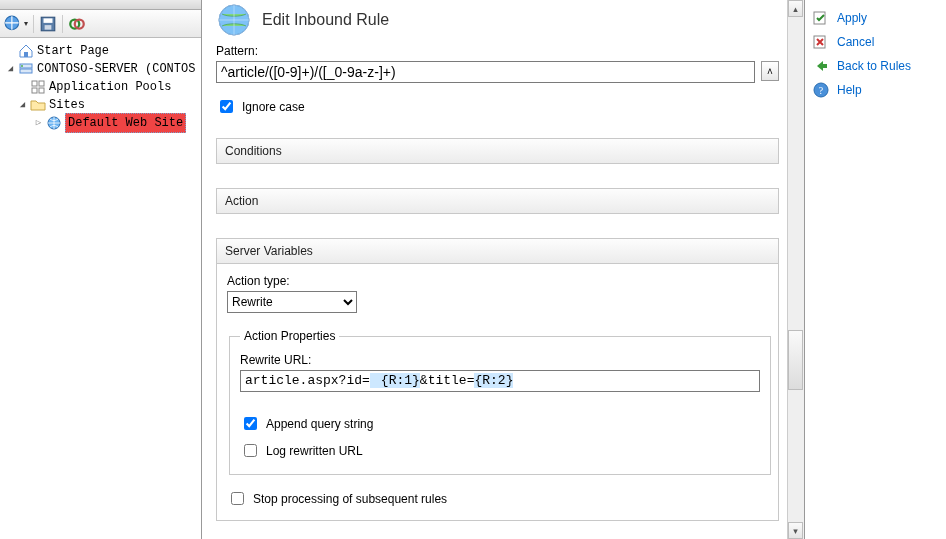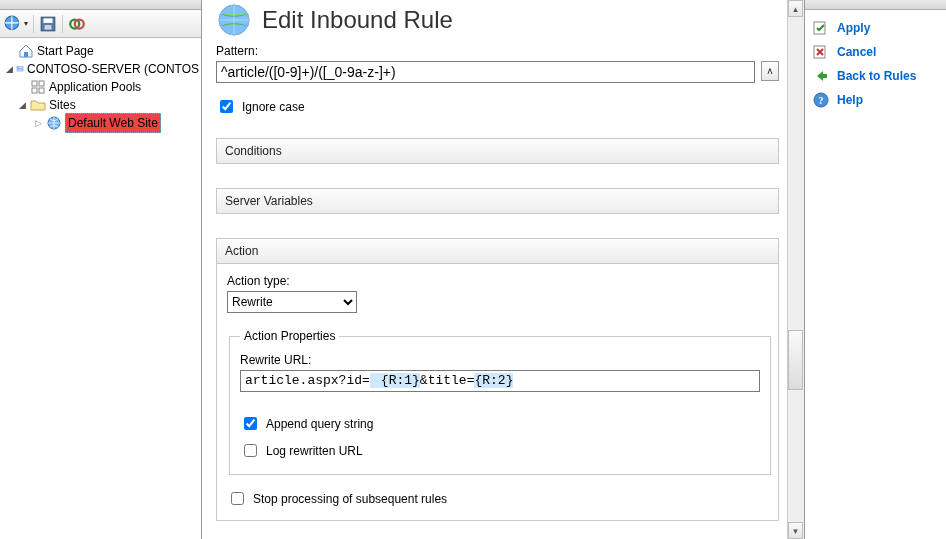--- a/index.html
+++ b/index.html
@@ -43,20 +43,21 @@
     align-items: center;
     padding: 0 4px;
     gap:2px;
   }
   .toolbar .tb-btn { width:18px; height:18px; display:flex;align-items:center;justify-content:center; }
   .toolbar .sep { width:1px;height:18px;background:#ccc;margin:0 3px;}
   .tree {
     padding: 4px 0 0 4px;
     font-size: 12px;
     line-height: 18px;
+    font-family: Liberation Mono, monospace;
   }
   .tree-row {
     display: flex;
     align-items: center;
     gap: 3px;
     white-space: nowrap;
     padding: 0 2px;
     height:18px;
   }
   .tree-row.indent1 { padding-left: 14px;}
@@ -87,21 +88,21 @@
     overflow:hidden;
     padding: 0 8px 0 14px;
   }
   .page-title {
     display:flex;
     align-items:center;
     gap:10px;
     padding: 2px 0 6px 0;
   }
   .page-title h1 {
-    font-size: 24px;
+    font-size: 16px;
     font-weight: normal;
     margin:0;
     color:#333;
   }
   .globe {
     width:36px;height:36px;
   }
   .field-label { font-size:12px; margin-bottom:3px;}
   .text-input {
     width: 540px;
@@ -178,21 +179,21 @@
   .vscroll .thumb {
     position:absolute;left:0;width:15px;height:60px;top:330px;
     background:linear-gradient(#fafafa,#dcdcdc);
     border:1px solid #bdbdbd;
   }
   
   .right-panel {
     width:142px;
     border-left:1px solid #999;
     background:#fff;
-    display:flex;flex-direction:column;font-weight:bold;
+    display:flex;flex-direction:row;
   }
   .right-header {
     height:10px;
     background:linear-gradient(#eaeaea,#d8d8d8);
     border-bottom:1px solid #aaa;
     overflow:hidden;
   }
   .actions-body { padding:6px 6px; }
   .action-link {
     display:flex;align-items:center;gap:8px;
@@ -312,23 +313,23 @@
         </div>
       </div>
 
       <label class="checkbox-row">
         <input type="checkbox" checked="" style="">
         <span>Ignore case</span>
       </label>
 
       <div class="section-header">Conditions</div>
 
+      <div class="section-header" style="margin-top:24px;">Action</div>
+
       <div class="section-header" style="margin-top:24px;">Server Variables</div>
-
-      <div class="section-header" style="margin-top:24px;">Action</div>
       <div class="action-body">
         <div class="field-label">Action type:</div>
         <select class="combo">
           <option>Rewrite</option>
         </select>
 
         <fieldset class="action-props">
           <legend>Action Properties</legend>
           <div class="field-label">Rewrite URL:</div>
           <div class="rewrite-box"><span>article.aspx?id=</span><span class="hl" style="background:#cde8ff;padding-left:11px;">{R:1}</span><span>&amp;title=</span><span class="hl" style="background:#cde8ff;text-align:right;">{R:2}</span></div>

